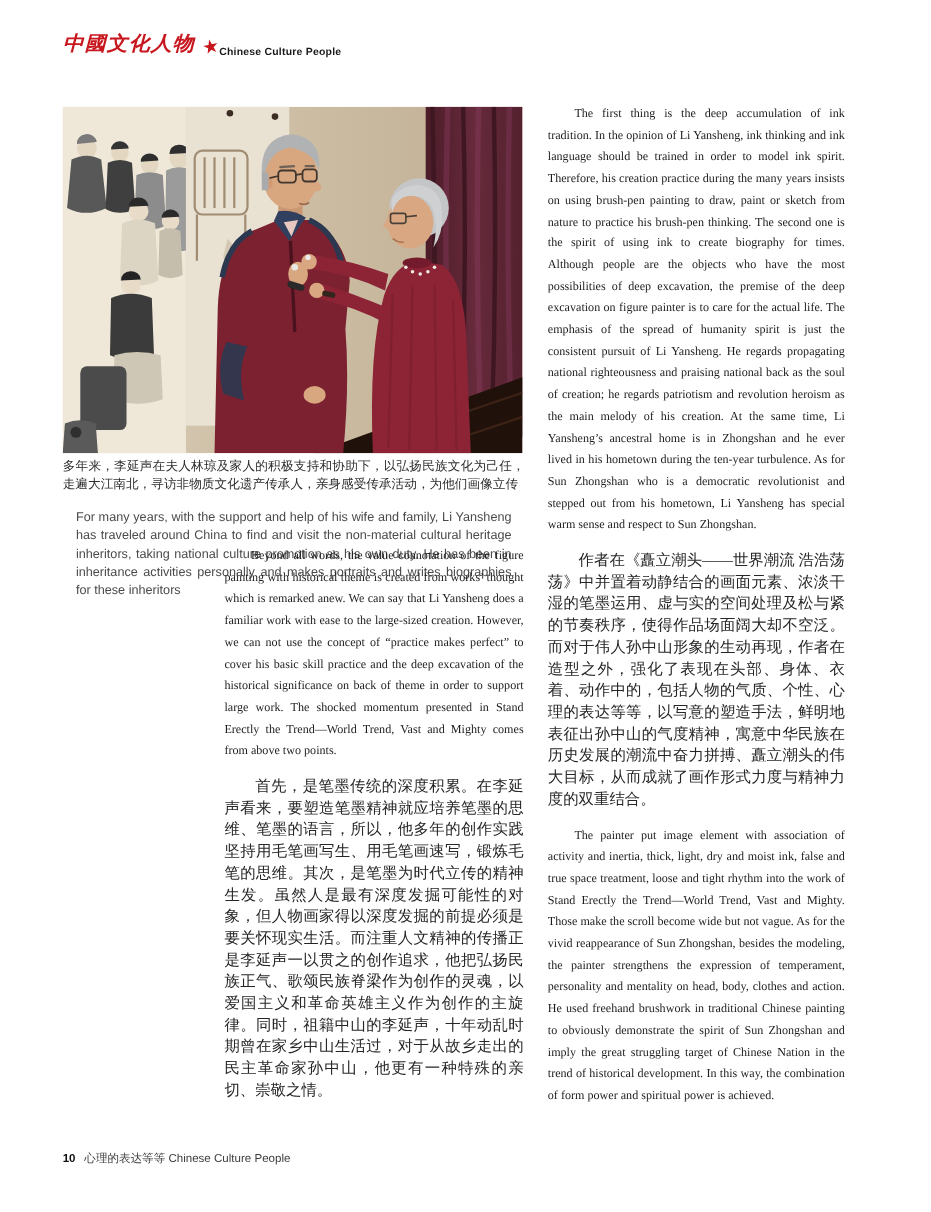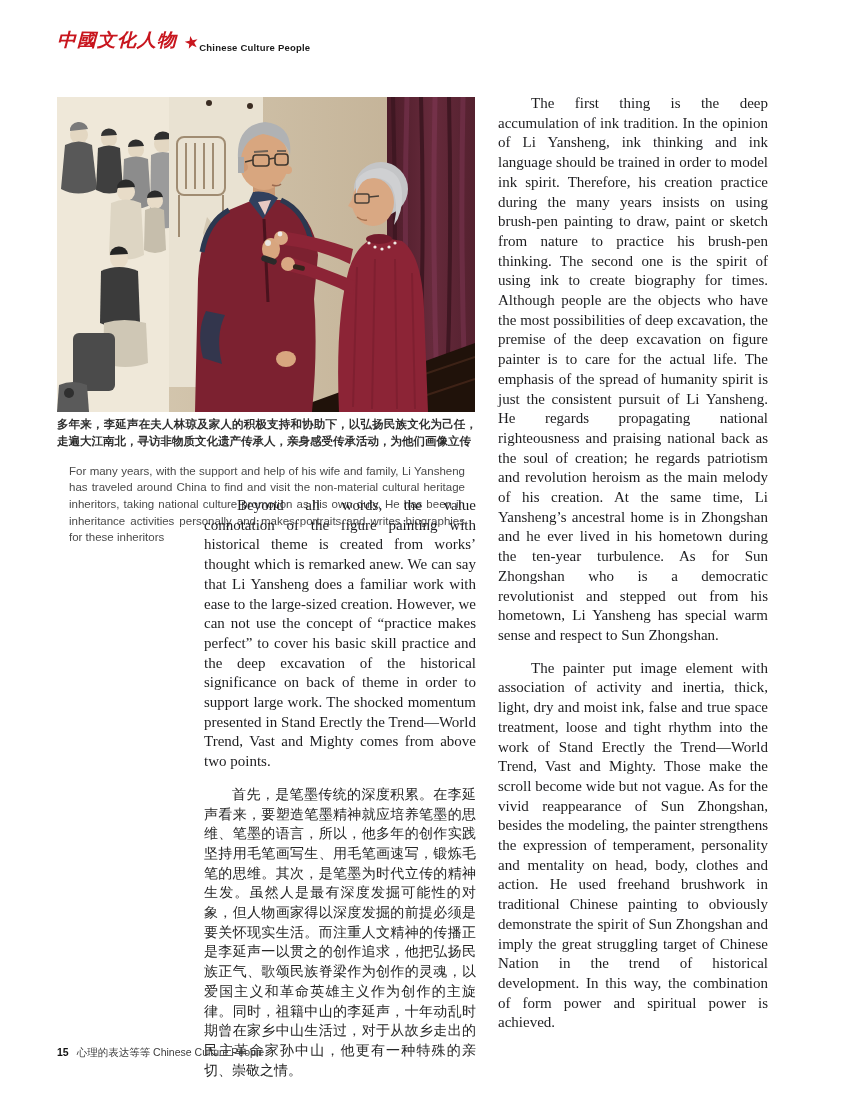--- a/index.html
+++ b/index.html
@@ -18,28 +18,28 @@
   .logo-en{
     font-family:"Liberation Sans","DejaVu Sans",sans-serif;font-weight:bold;
     font-size:9.5px;color:#1a1a1a;letter-spacing:.2px;
   }
   
   .photo-wrap{position:absolute;left:57px;top:97px;width:418px;height:315px;}
   .photo-wrap svg{display:block;width:100%;height:100%;}
   
   .caption{position:absolute;left:57px;top:416px;width:420px;
     font-family:"Liberation Sans","DejaVu Sans",sans-serif;}
-  .cap-cn{margin:0 0 2px 0;font-size:11.5px;line-height:1.5;color:#2e2e2e;text-align:justify;font-weight:bold;}
+  .cap-cn{margin:0 0 2px 0;font-size:11.5px;line-height:1.5;color:#2e2e2e;text-align:justify;}
   .cap-en{margin:12px;font-size:11.5px;line-height:1.45;color:#4a4a4a;text-align:justify;}
   
   .col{position:absolute;text-align:justify;}
   .col-left{left:204px;top:496px;width:272px;}
   .col-right{left:498px;top:94px;width:270px;}
   p.body-en{
-    margin:0 0 13px 0;font-size:15px;line-height:19.7px;color:#1d1d1f;
+    margin:0 0 13px 0;font-size:11px;line-height:19.7px;color:#1d1d1f;
     text-indent:2.2em;font-family:"Liberation Serif","DejaVu Serif",serif;
   }
   p.body-cn{
     margin:0 0 13px 0;font-size:14px;line-height:19.7px;color:#262626;
     text-indent:2em;font-family:"Liberation Serif","DejaVu Serif",serif;
   }
   p.last{margin-bottom:0;}
   
   .footer{position:absolute;left:57px;top:1046px;
     font-family:"Liberation Sans","DejaVu Sans",sans-serif;font-size:10.5px;color:#3c3c3c;}
@@ -202,20 +202,21 @@
     <p class="cap-en">For many years, with the support and help of his wife and family, Li Yansheng has traveled around China to find and visit the non-material cultural heritage inheritors, taking national culture promotion as his own duty. He has been in inheritance activities personally and makes portraits and writes biographies for these inheritors</p>
   </div>
 
   <div class="col col-left">
     <p class="body-en">Beyond all words, the value connotation of the figure painting with historical theme is created from works’ thought which is remarked anew. We can say that Li Yansheng does a familiar work with ease to the large-sized creation. However, we can not use the concept of “practice makes perfect” to cover his basic skill practice and the deep excavation of the historical significance on back of theme in order to support large work. The shocked momentum presented in Stand Erectly the Trend—World Trend, Vast and Mighty comes from above two points.</p>
     <p class="body-cn">首先，是笔墨传统的深度积累。在李延声看来，要塑造笔墨精神就应培养笔墨的思维、笔墨的语言，所以，他多年的创作实践坚持用毛笔画写生、用毛笔画速写，锻炼毛笔的思维。其次，是笔墨为时代立传的精神生发。虽然人是最有深度发掘可能性的对象，但人物画家得以深度发掘的前提必须是要关怀现实生活。而注重人文精神的传播正是李延声一以贯之的创作追求，他把弘扬民族正气、歌颂民族脊梁作为创作的灵魂，以爱国主义和革命英雄主义作为创作的主旋律。同时，祖籍中山的李延声，十年动乱时期曾在家乡中山生活过，对于从故乡走出的民主革命家孙中山，他更有一种特殊的亲切、崇敬之情。</p>
   </div>
 
   <div class="col col-right">
     <p class="body-en">The first thing is the deep accumulation of ink tradition. In the opinion of Li Yansheng, ink thinking and ink language should be trained in order to model ink spirit. Therefore, his creation practice during the many years insists on using brush-pen painting to draw, paint or sketch from nature to practice his brush-pen thinking. The second one is the spirit of using ink to create biography for times. Although people are the objects who have the most possibilities of deep excavation, the premise of the deep excavation on figure painter is to care for the actual life. The emphasis of the spread of humanity spirit is just the consistent pursuit of Li Yansheng. He regards propagating national righteousness and praising national back as the soul of creation; he regards patriotism and revolution heroism as the main melody of his creation. At the same time, Li Yansheng’s ancestral home is in Zhongshan and he ever lived in his hometown during the ten-year turbulence. As for Sun Zhongshan who is a democratic revolutionist and stepped out from his hometown, Li Yansheng has special warm sense and respect to Sun Zhongshan.</p>
+    <p class="body-cn">作者在《矗立潮头——世界潮流 浩浩荡荡》中并置着动静结合的画面元素、浓淡干湿的笔墨运用、虚与实的空间处理及松与紧的节奏秩序，使得作品场面阔大却不空泛。而对于伟人孙中山形象的生动再现，作者在造型之外，强化了表现在头部、身体、衣着、动作中的，包括人物的气质、个性、心理的表达等等，以写意的塑造手法，鲜明地表征出孙中山的气度精神，寓意中华民族在历史发展的潮流中奋力拼搏、矗立潮头的伟大目标，从而成就了画作形式力度与精神力度的双重结合。</p>
     <p class="body-en last"><span>The painter put image element with association of activity and inertia, thick, light, dry and moist ink, false and true space treatment, loose and tight rhythm into the work of Stand Erectly the Trend—World Trend, Vast and Mighty. Those make the scroll become wide but not vague. As for the vivid reappearance of Sun Zhongshan, besides the modeling, the painter strengthens the expression of temperament, personality and mentality on head, body, clothes and action. He used freehand brushwork in traditional Chinese painting to obviously demonstrate the spirit of Sun Zhongshan and imply the great struggling target of Chinese Nation in the trend of historical development. In this way, the combination of form power and spiritual power is achieved.</span></p>
   </div>
 
   <div class="footer">
-    <span class="pagenum">15</span><span>心理的表达等等 Chinese Culture People</span>
+    <span class="pagenum">10</span><span>心理的表达等等 Chinese Culture People</span>
   </div>
 
 </div>
 
 </body></html>

